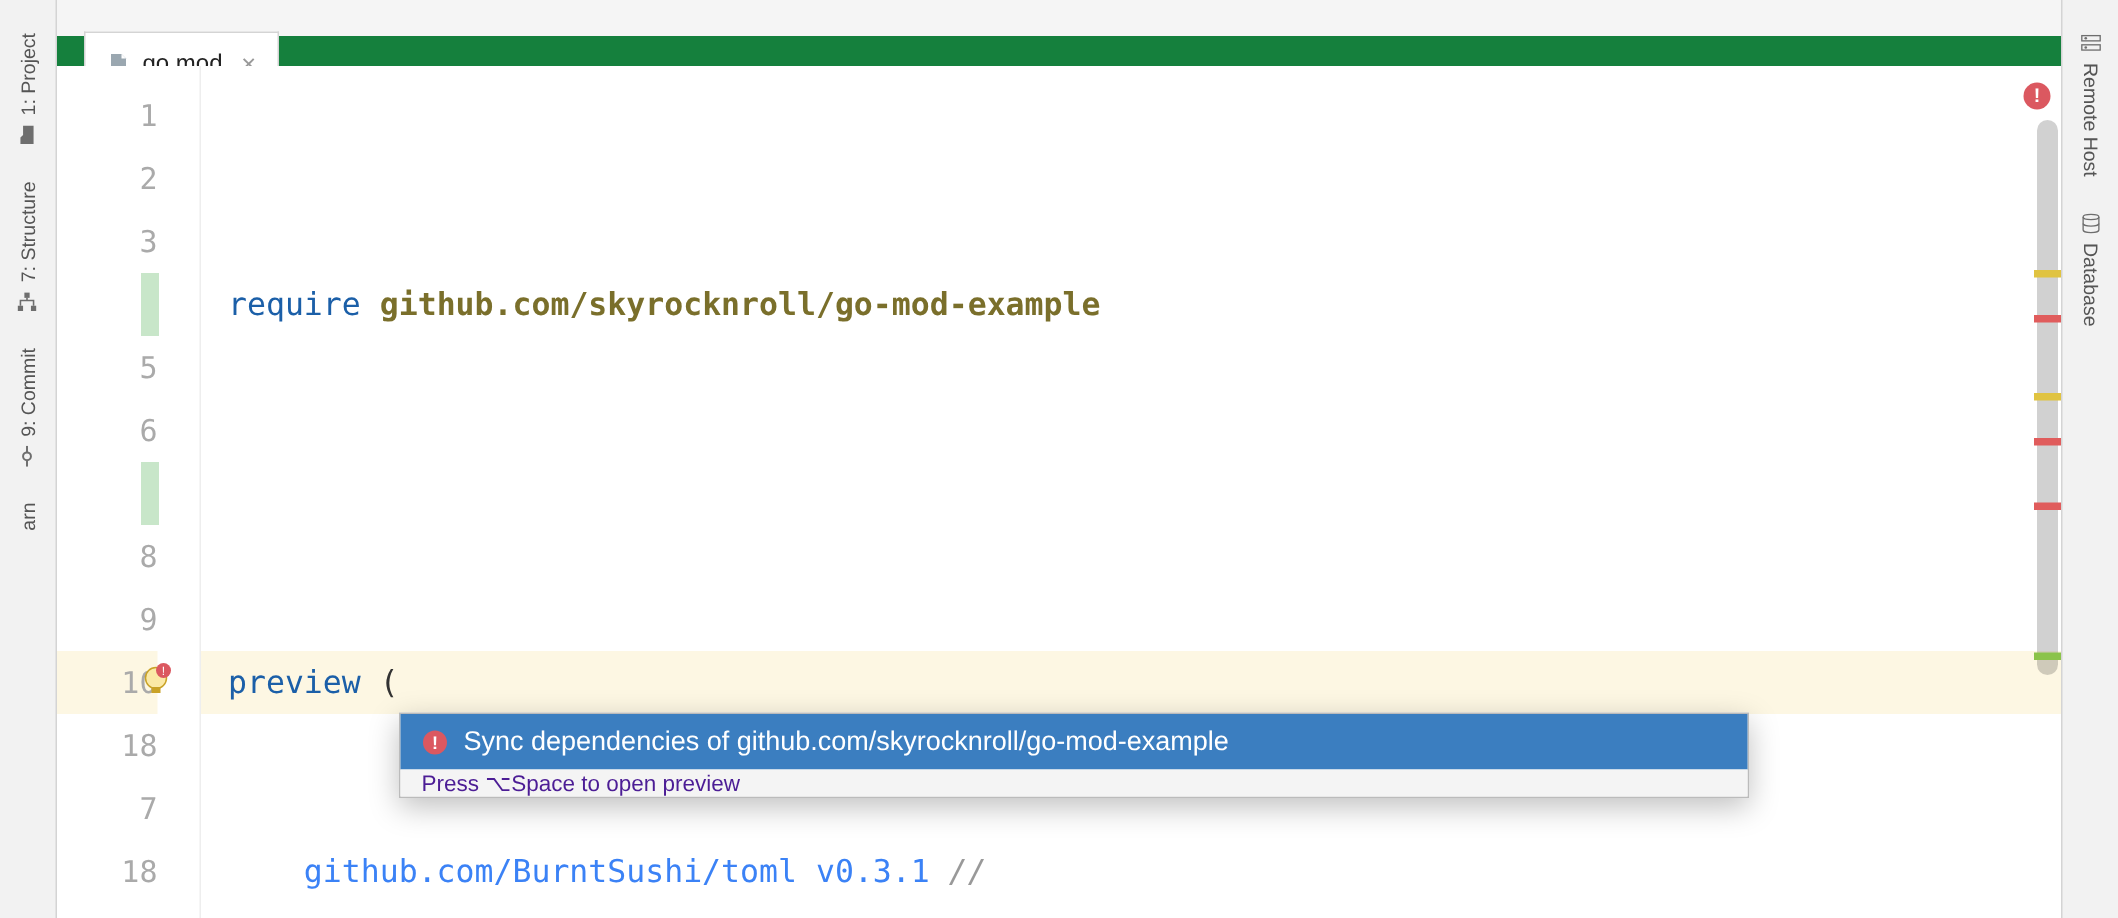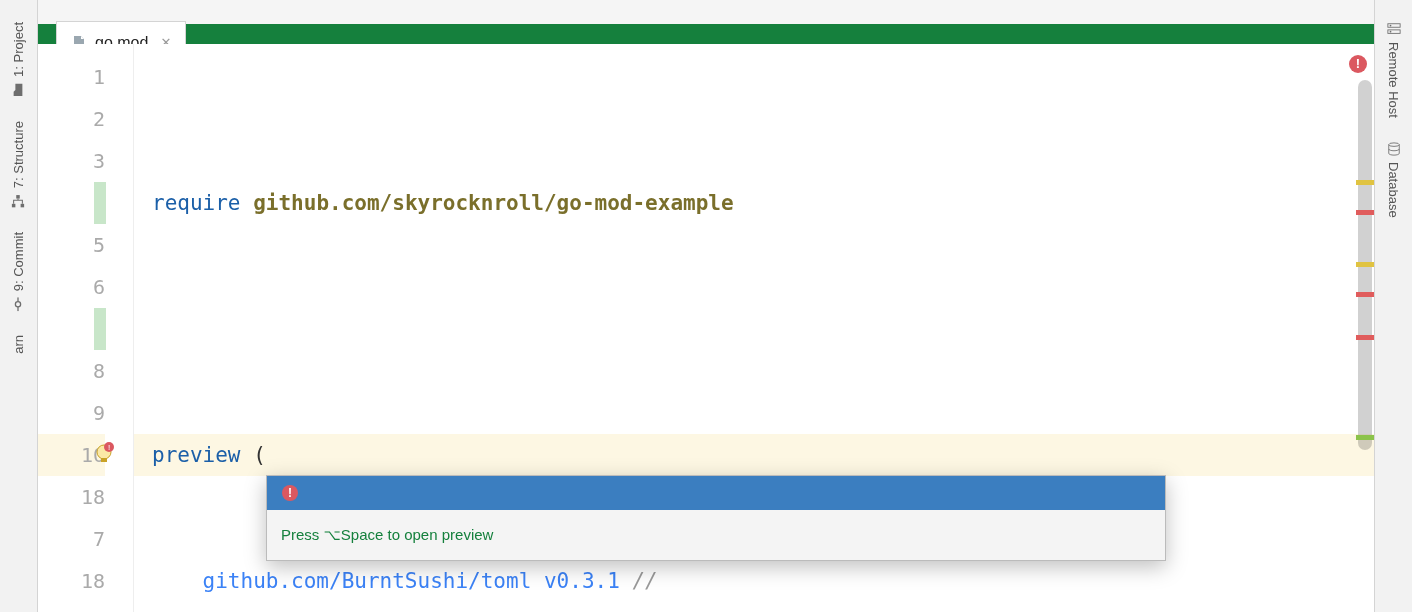--- a/index.html
+++ b/index.html
@@ -35,21 +35,21 @@
 .hl-line { position: absolute; left: 0; right: 0; height: 42px; background: #fdf7e3; z-index: 0; }
 .code-line { position: relative; z-index: 1; height: 42px; }
 .err-mark-top { position: absolute; right: 44px; top: 54px; }
 .stripe { position: absolute; right: 38px; width: 18px; height: 5px; }
 .stripe.y { background: #e0c341; }
 .stripe.g { background: #8bc34a; }
 .stripe.r { background: #e05c5c; }
 
 .popup { position: absolute; left: 266px; top: 475px; width: 900px; box-shadow: 0 6px 20px rgba(0,0,0,0.25); border: 1px solid #bbb; background: #fff; z-index: 50; }
 .popup-head { background: #3b7ec0; color: #fff; padding: 8px 14px; display: flex; align-items: center; gap: 10px; font-size: 18px; font-weight: 500; }
-.popup-hint { background: #f4f4f4; color: #15803d; padding: 16px 14px; font-size: 15px; }
+.popup-hint { background: #f4f4f4; color: #4c1d95; padding: 0 14px; font-size: 15px; }
 
 .thumb { position: absolute; right: 40px; top: 80px; width: 14px; height: 370px; background: rgba(0,0,0,0.18); border-radius: 7px; }
 </style>
 </head>
 <body>
 
 <div class="left-rail">
   <div class="left-rail-item">
     <svg class="rail-icon" viewBox="0 0 16 16">
         <path fill="#6e6e6e" d="M1 3h5l2 2h7v8H1z"></path>
@@ -165,15 +165,16 @@
 <div class="stripe r" style="top:292px"></div>
 <div class="stripe r" style="top:335px"></div>
 <div class="stripe g" style="top:435px"></div>
 
 <div class="popup">
   <div class="popup-head">
     <svg width="18" height="18" viewBox="0 0 18 18">
         <circle cx="9" cy="9" r="8" fill="#db5860"></circle>
         <text x="9" y="13" text-anchor="middle" fill="#fff" font-size="12" font-weight="bold" font-family="sans-serif">!</text>
       </svg>
+    <span>Sync dependencies of github.com/skyrocknroll/go-mod-example</span>
   </div>
   <div class="popup-hint">Press ⌥Space to open preview</div>
 </div>
 
 </body></html>

